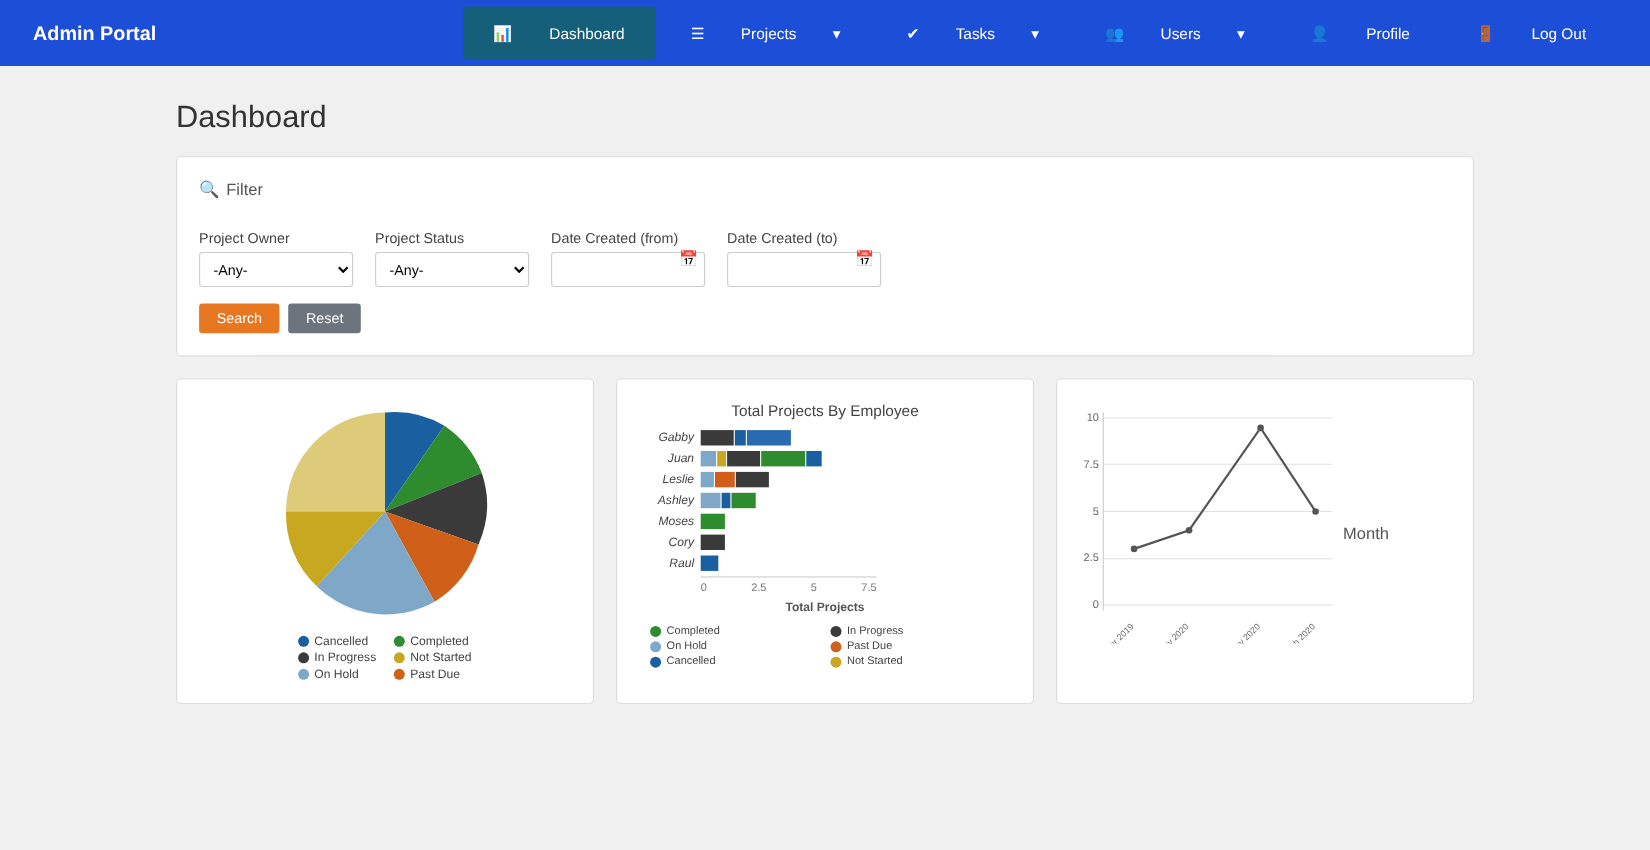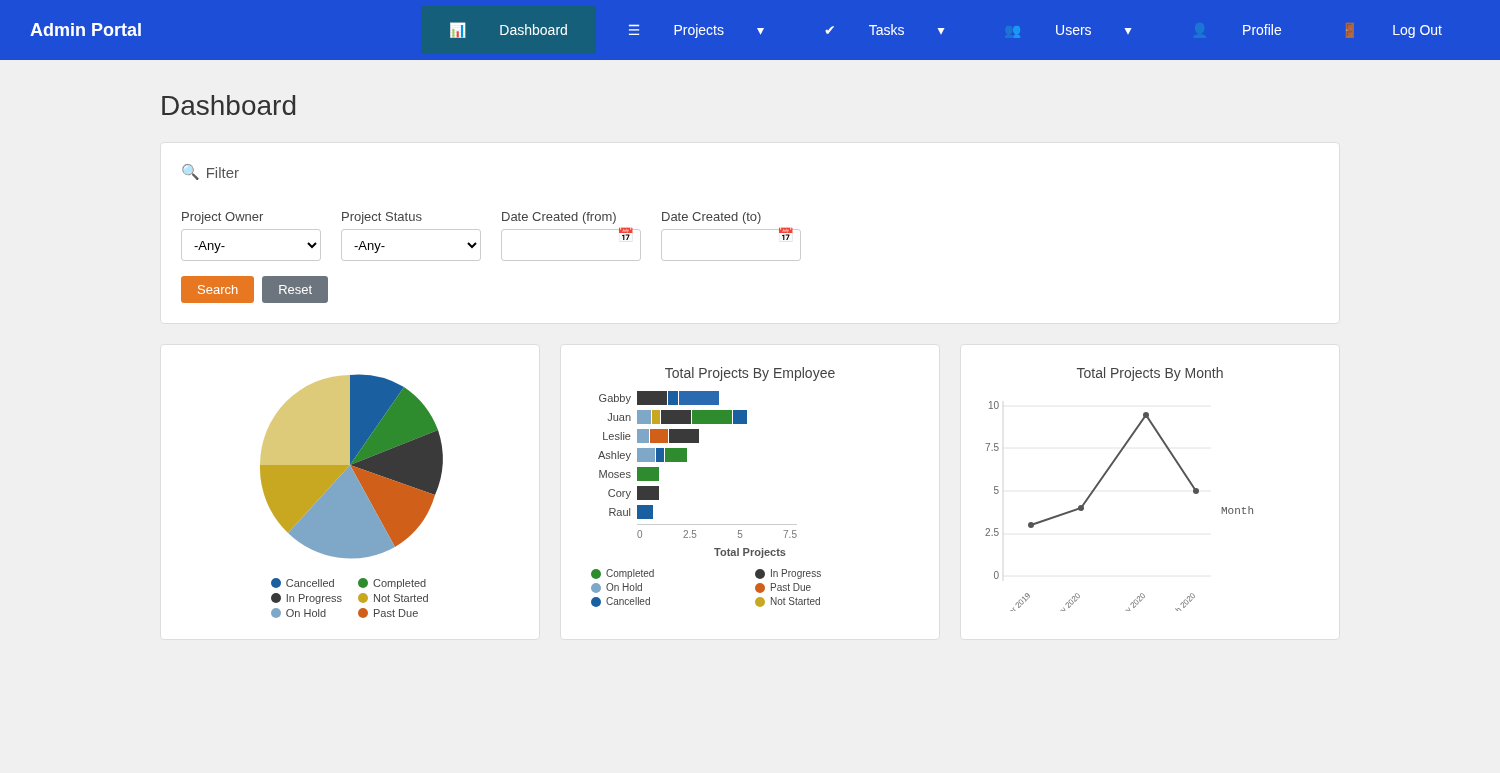--- a/index.html
+++ b/index.html
@@ -171,20 +171,21 @@
 
     
     .bar-chart-container {
       padding: 0 10px;
     }
     .bar-row {
       display: flex;
       align-items: center;
       margin-bottom: 5px;
       gap: 6px;
+      font-style: italic;
     }
     .bar-label {
       font-size: 11px;
       color: #444;
       width: 40px;
       text-align: right;
       flex-shrink: 0;
     }
     .bar-segments {
       display: flex;
@@ -210,24 +211,23 @@
       color: #444;
     }
 
     
     .line-chart-container {
       display: flex;
       flex-direction: row;
       align-items: center;
     }
     .x-axis-label {
-      font-size: 11px;
+      font-size: 15px;
       color: #555;
       margin-top: 20px;
-      font-family: Liberation Mono, monospace;
     }
   </style>
 </head>
 <body>
 
 <nav class="navbar">
   <span class="navbar-brand">Admin Portal</span>
   <ul class="navbar-nav">
     <li class="nav-item active">
       <a href="#">
@@ -452,21 +452,20 @@
           </div>
           <div class="legend-item">
             <div class="legend-dot" style="background:#c8a820;width:10px;height:10px;border-radius:50%"></div>
             <span>Not Started</span>
           </div>
         </div>
       </div>
     </div>
 
     <div class="chart-card">
-      <div class="chart-title">Total Projects By Month</div>
       <div class="line-chart-container">
         <svg width="240" height="220" viewBox="0 0 240 220">
 
           <text x="18" y="18" font-size="10" fill="#666" text-anchor="end">10</text>
           <text x="18" y="60" font-size="10" fill="#666" text-anchor="end">7.5</text>
           <text x="18" y="103" font-size="10" fill="#666" text-anchor="end">5</text>
           <text x="18" y="145" font-size="10" fill="#666" text-anchor="end">2.5</text>
           <text x="18" y="188" font-size="10" fill="#666" text-anchor="end">0</text>
 
           <line x1="22" y1="15" x2="230" y2="15" stroke="#e0e0e0" stroke-width="1"></line>

